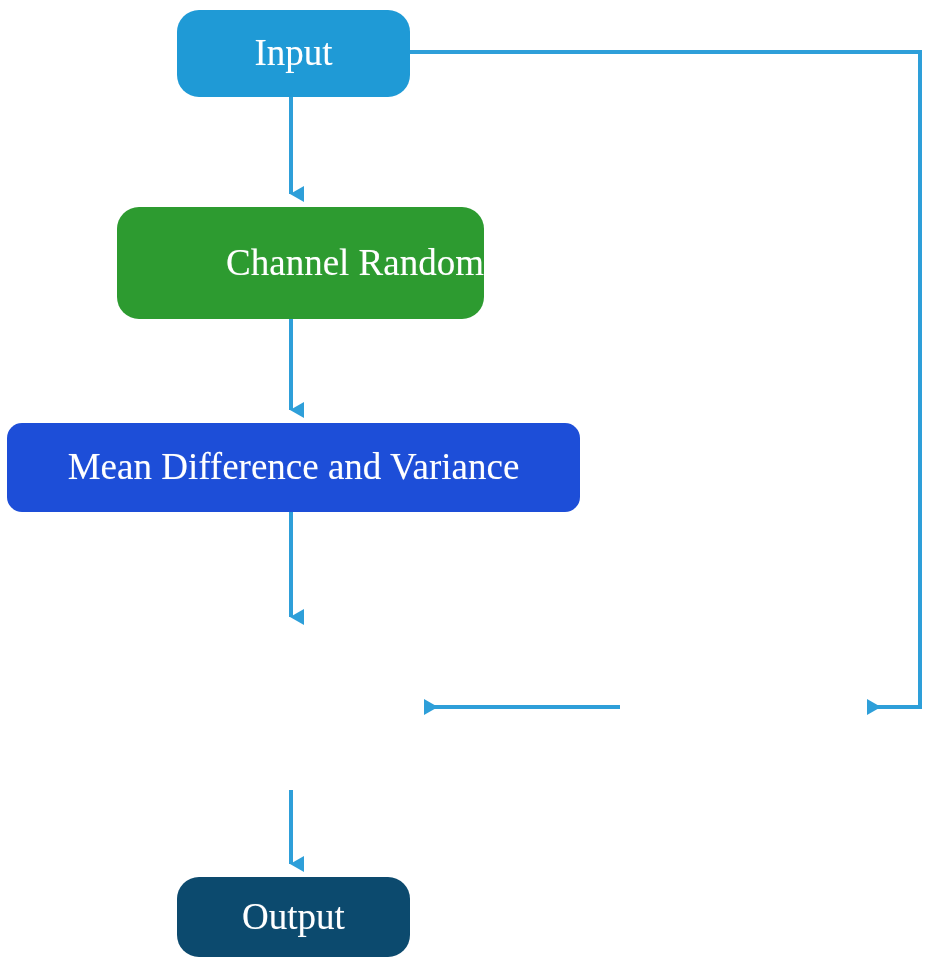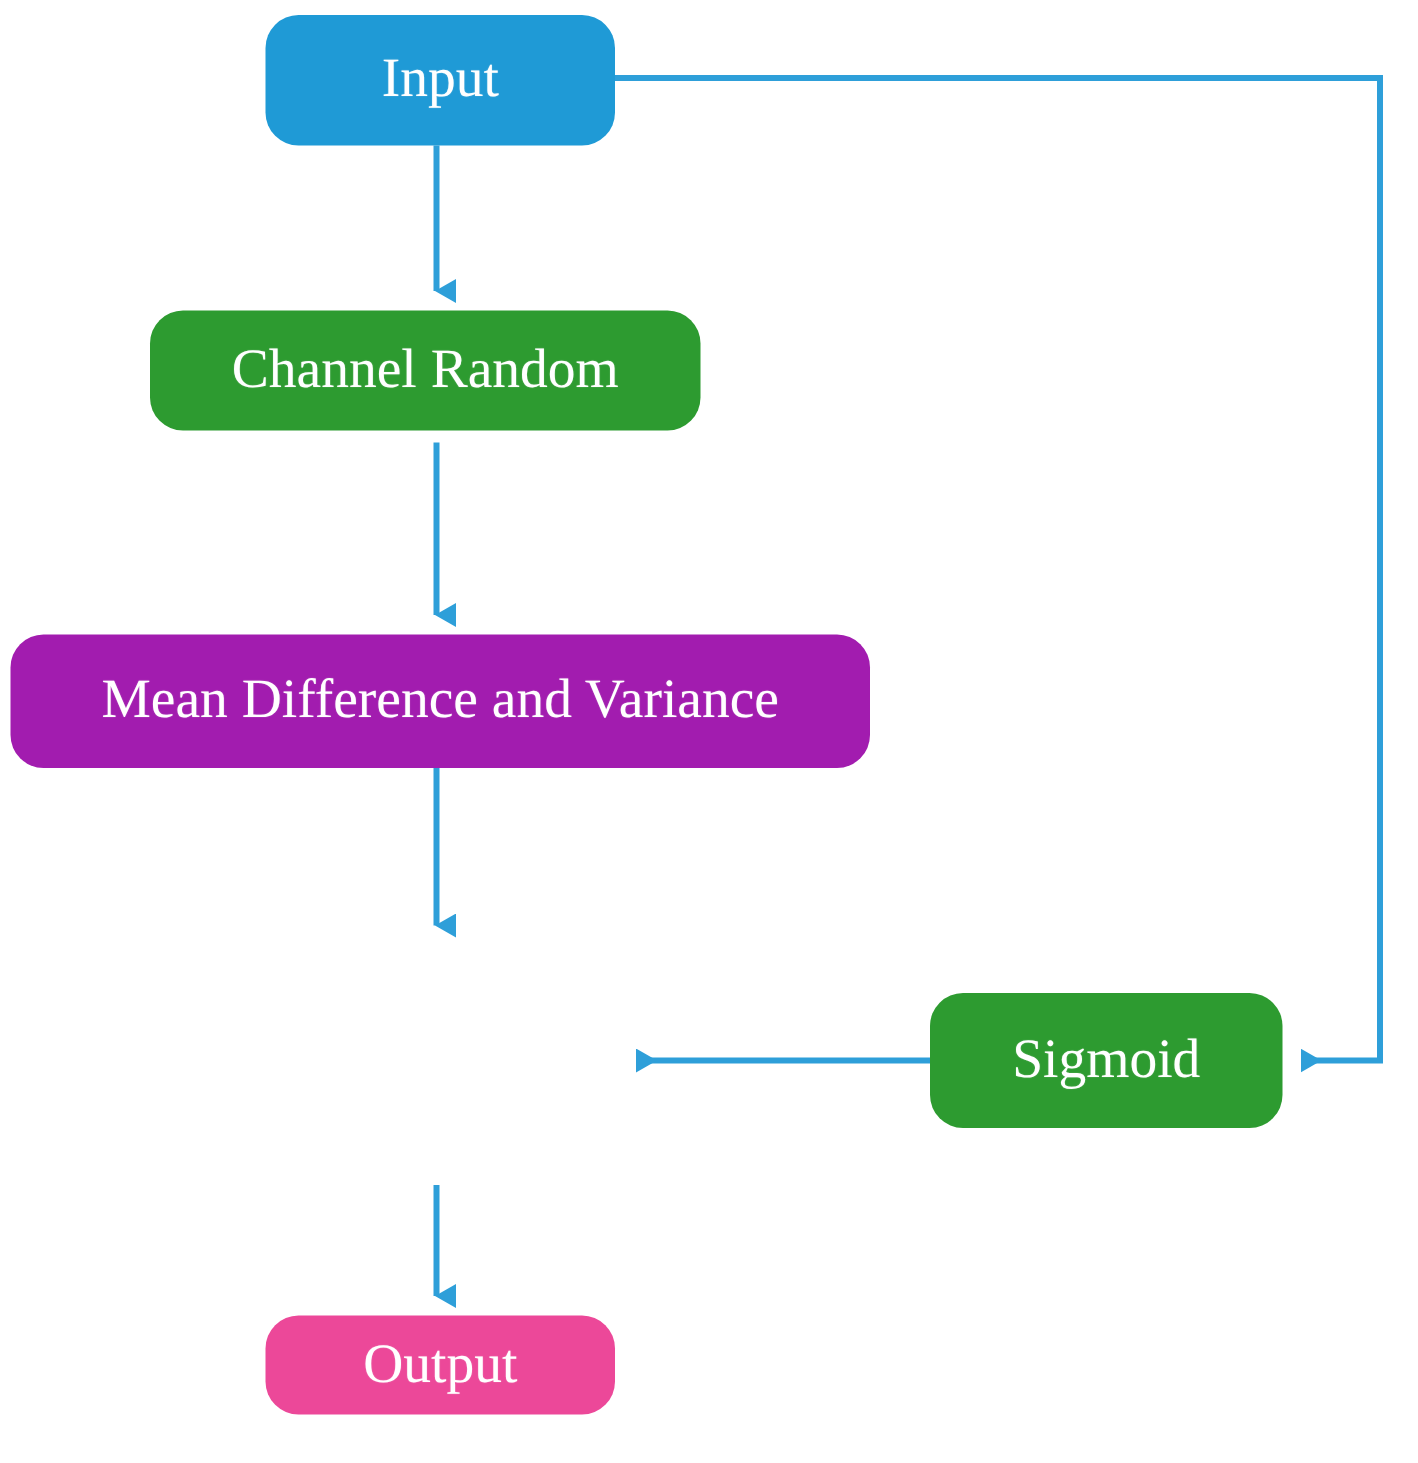--- a/index.html
+++ b/index.html
@@ -73,30 +73,27 @@
 
     <line x1="620" y1="707" x2="425" y2="707" stroke="#2e9fd9" stroke-width="4" marker-end="url(#arrow-left)"></line>
 
     <path d="M 410 52 L 920 52 L 920 707 L 868 707" fill="none" stroke="#2e9fd9" stroke-width="4" marker-end="url(#arrow-left)"></path>
   </svg>
 
   <div class="node node-rect" style="left:177px; top:10px; width:233px; height:87px; background:#1f9ad6; font-size:37px;">
     <span class="node-label">Input</span>
   </div>
 
-  <div class="node node-rect" style="left:100px; top:207px; width:367px; height:80px; background:#2d9b30; font-size:37px;">
+  <div class="node node-rect" style="left:117px; top:207px; width:367px; height:112px; background:#2d9b30; font-size:37px;justify-content:flex-end;">
     <span class="node-label">Channel Random</span>
   </div>
 
-  <div class="node node-rect" style="left:7px; top:423px; width:573px; height:89px; background:#a21caf; font-size:37px;">
+  <div class="node node-rect" style="left:7px; top:423px; width:573px; height:89px; background:#1d4ed8; font-size:37px;border-radius:15px;">
     <span class="node-label">Mean Difference and Variance</span>
   </div>
 
 
-  <div class="node node-rect" style="left:620px; top:662px; width:235px; height:90px; background:#2d9b30; font-size:37px;">
-    <span class="node-label">Sigmoid</span>
-  </div>
 
-  <div class="node node-rect" style="left:177px; top:877px; width:233px; height:66px; background:#ec4899; font-size:37px;">
+  <div class="node node-rect" style="left:177px; top:877px; width:233px; height:80px; background:#0c4a6e; font-size:37px;">
     <span class="node-label">Output</span>
   </div>
 
 </div>
 
 </body></html>

